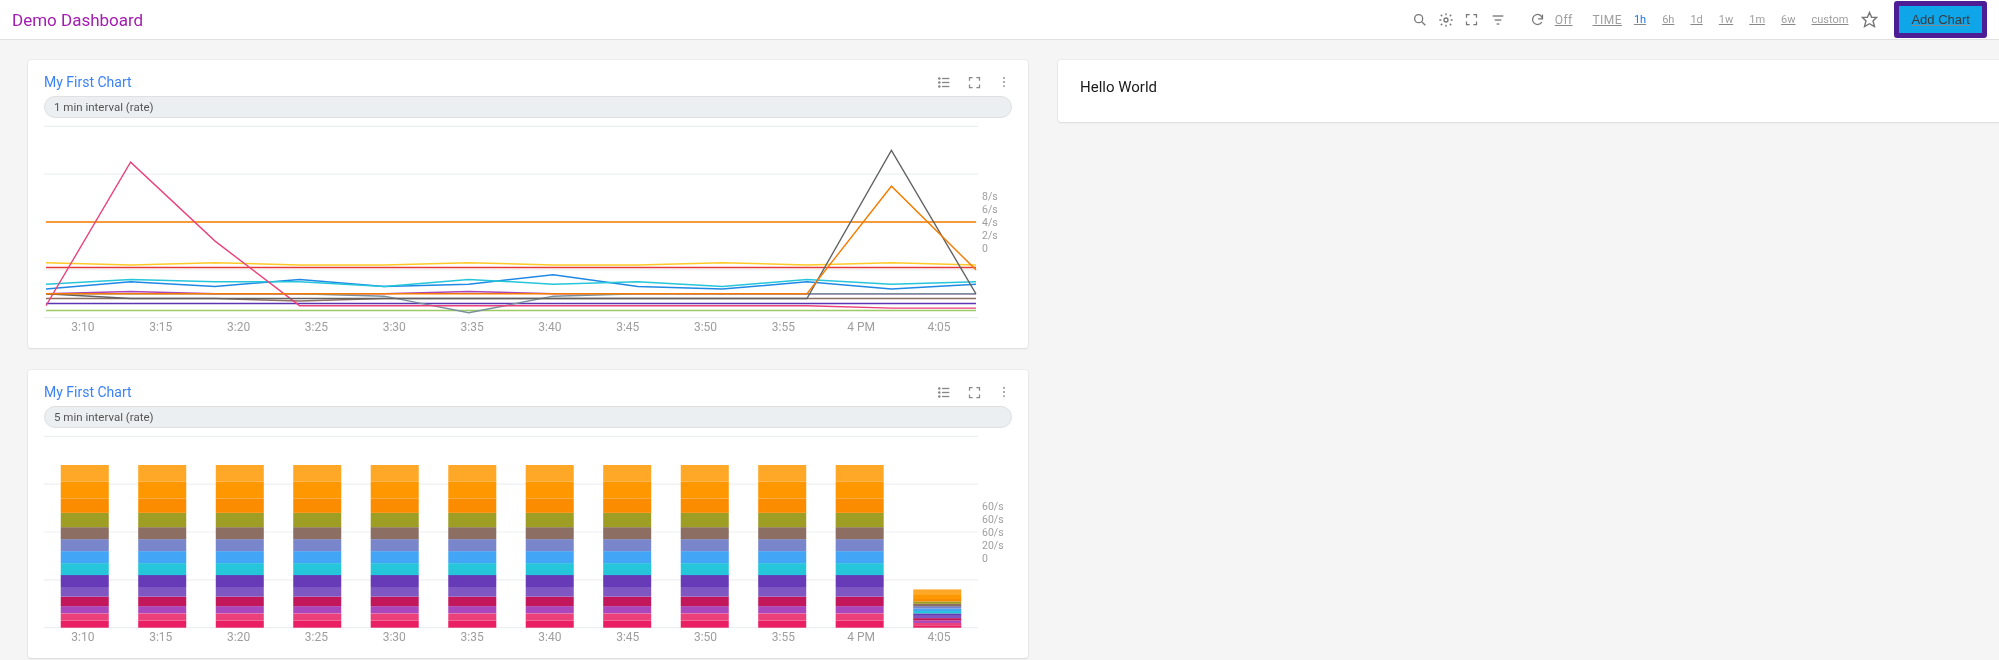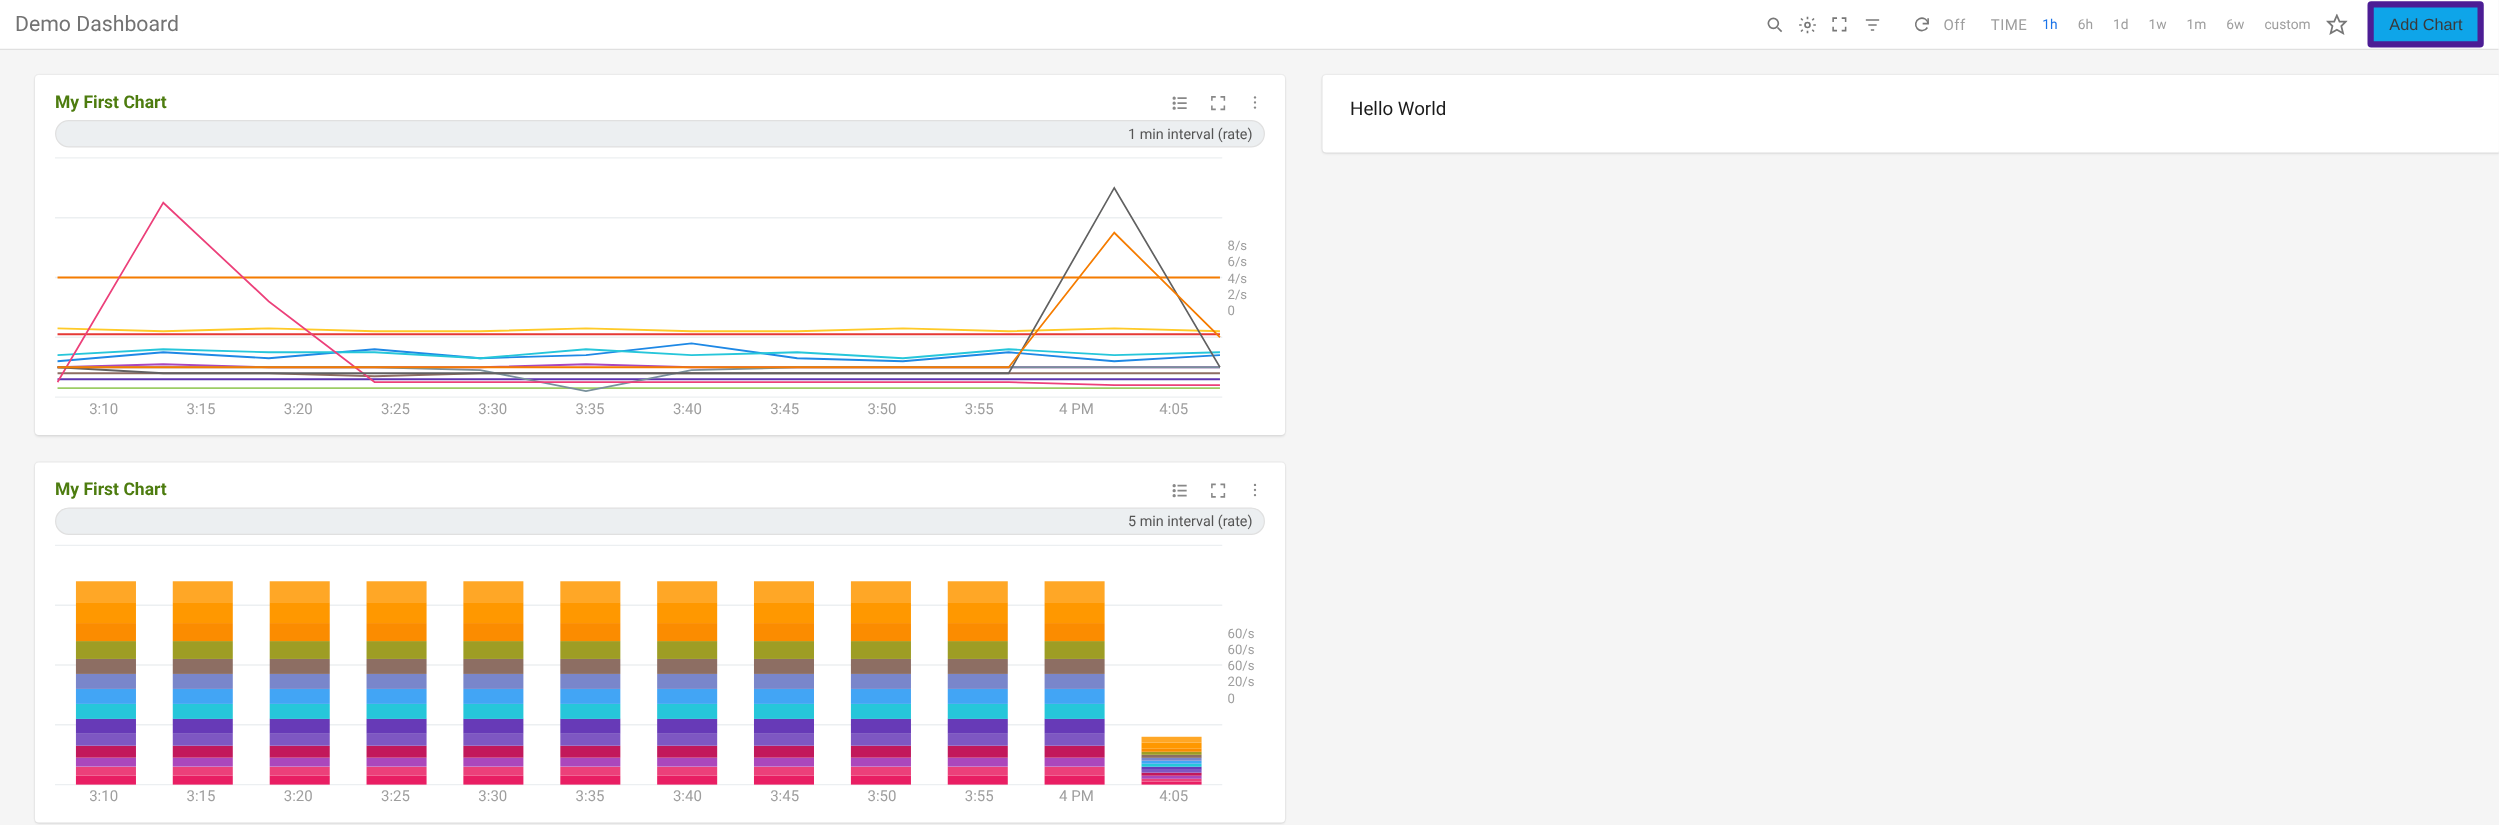--- a/index.html
+++ b/index.html
@@ -16,29 +16,30 @@
     height: 40px;
     background: #ffffff;
     border-bottom: 1px solid #e0e0e0;
     display: flex;
     align-items: center;
     padding: 0 12px;
   }
   .header-title {
     font-size: 17px;
     font-weight: 400;
-    color: #737373;
+    color: #a21caf;
     flex: 0 0 auto;
   }
   .header-spacer { flex: 1 1 auto; }
   .toolbar {
     display: flex;
     align-items: center;
     gap: 8px;
     color: #888;
+    text-decoration: underline;
   }
   .toolbar .icon-btn {
     width: 18px; height: 18px;
     display: inline-flex; align-items: center; justify-content: center;
     cursor: pointer;
     color: #777;
   }
   .toolbar .sep-text {
     font-size: 12px;
     color: #9e9e9e;
@@ -88,22 +89,22 @@
     color: #1a1a1a;
   }
 
   .card-head {
     display: flex;
     align-items: center;
     margin-bottom: 6px;
   }
   .card-title {
     font-size: 14px;
-    color: #4d7c0f;
-    font-weight: 700;
+    color: #3b82f6;
+    font-weight: 400;
   }
   .card-head .flex { flex: 1; }
   .card-actions {
     display: flex;
     align-items: center;
     gap: 14px;
     color: #888;
   }
   .card-actions .ico {
     width: 16px; height: 16px; display:inline-flex; align-items:center; justify-content:center; cursor:pointer;
@@ -111,21 +112,20 @@
 
   .badge {
     display: inline-block;
     background: #eceff1;
     border: 1px solid #e0e0e0;
     color: #555;
     font-size: 11.5px;
     padding: 3px 9px;
     border-radius: 12px;
     margin-bottom: 6px;
-    text-align: right;
   }
 
   .chart-body {
     flex: 1 1 auto;
     display: flex;
     flex-direction: column;
   }
   .plot-area {
     flex: 1 1 auto;
     display: flex;

